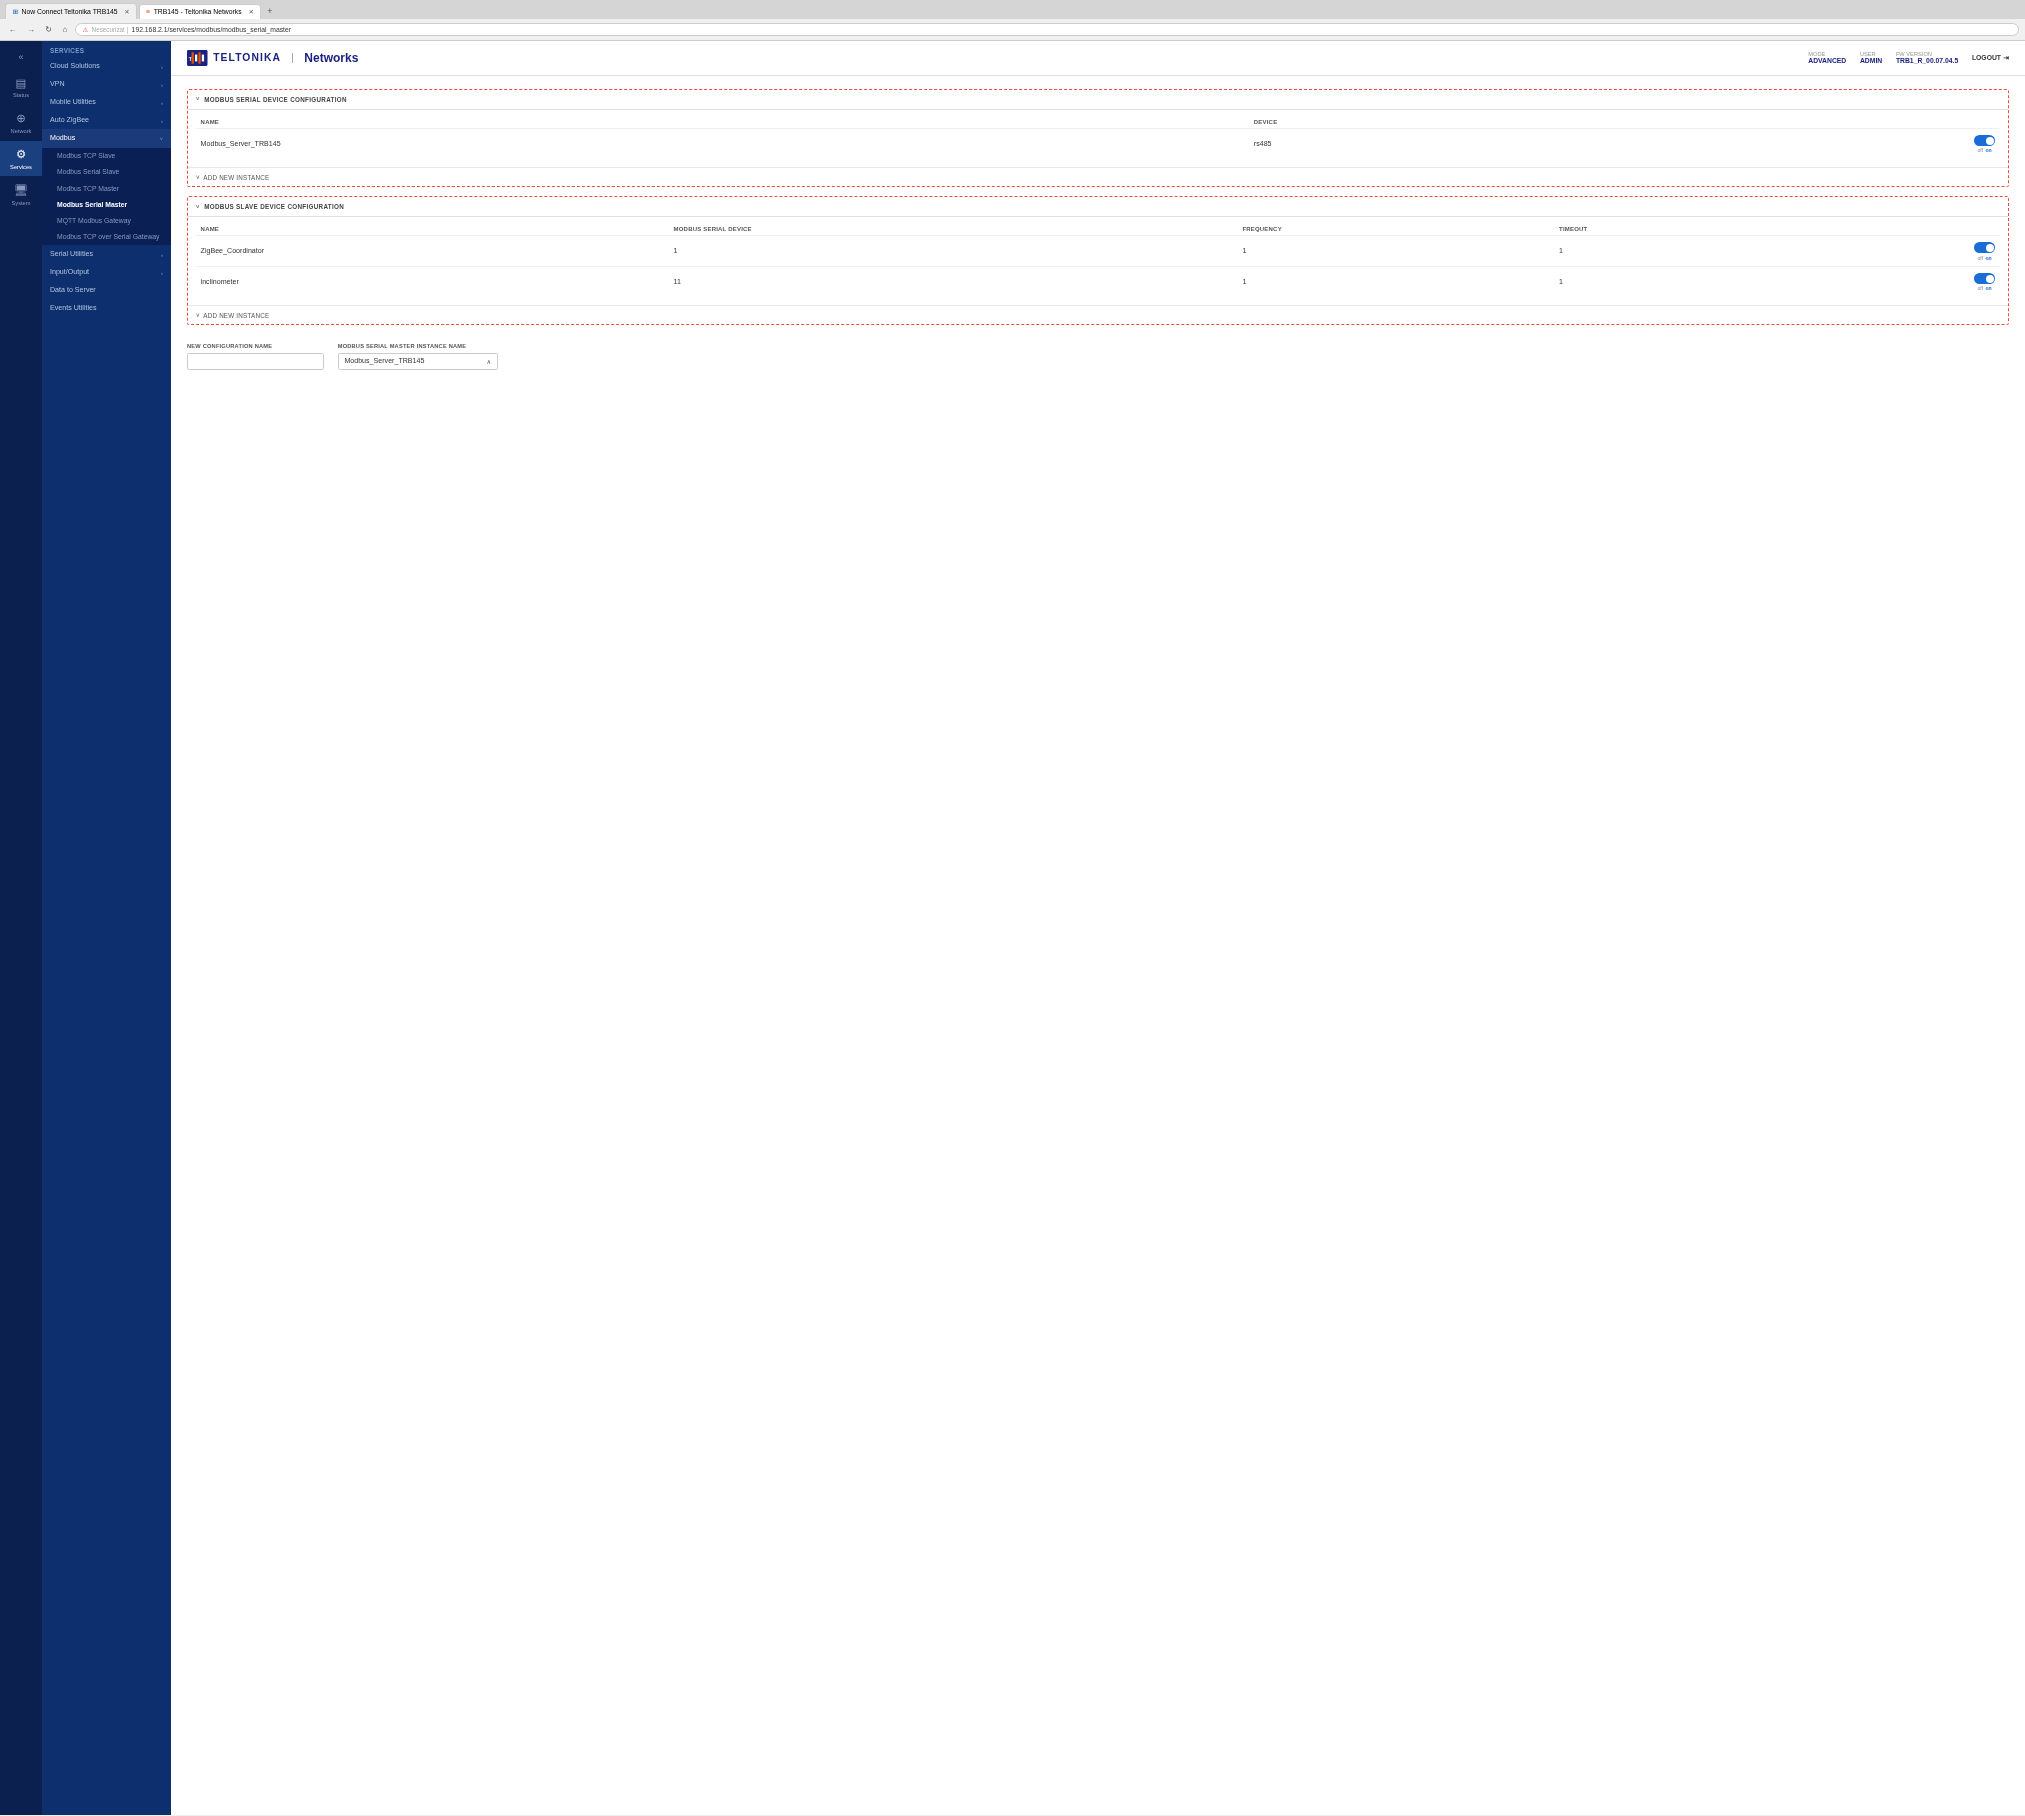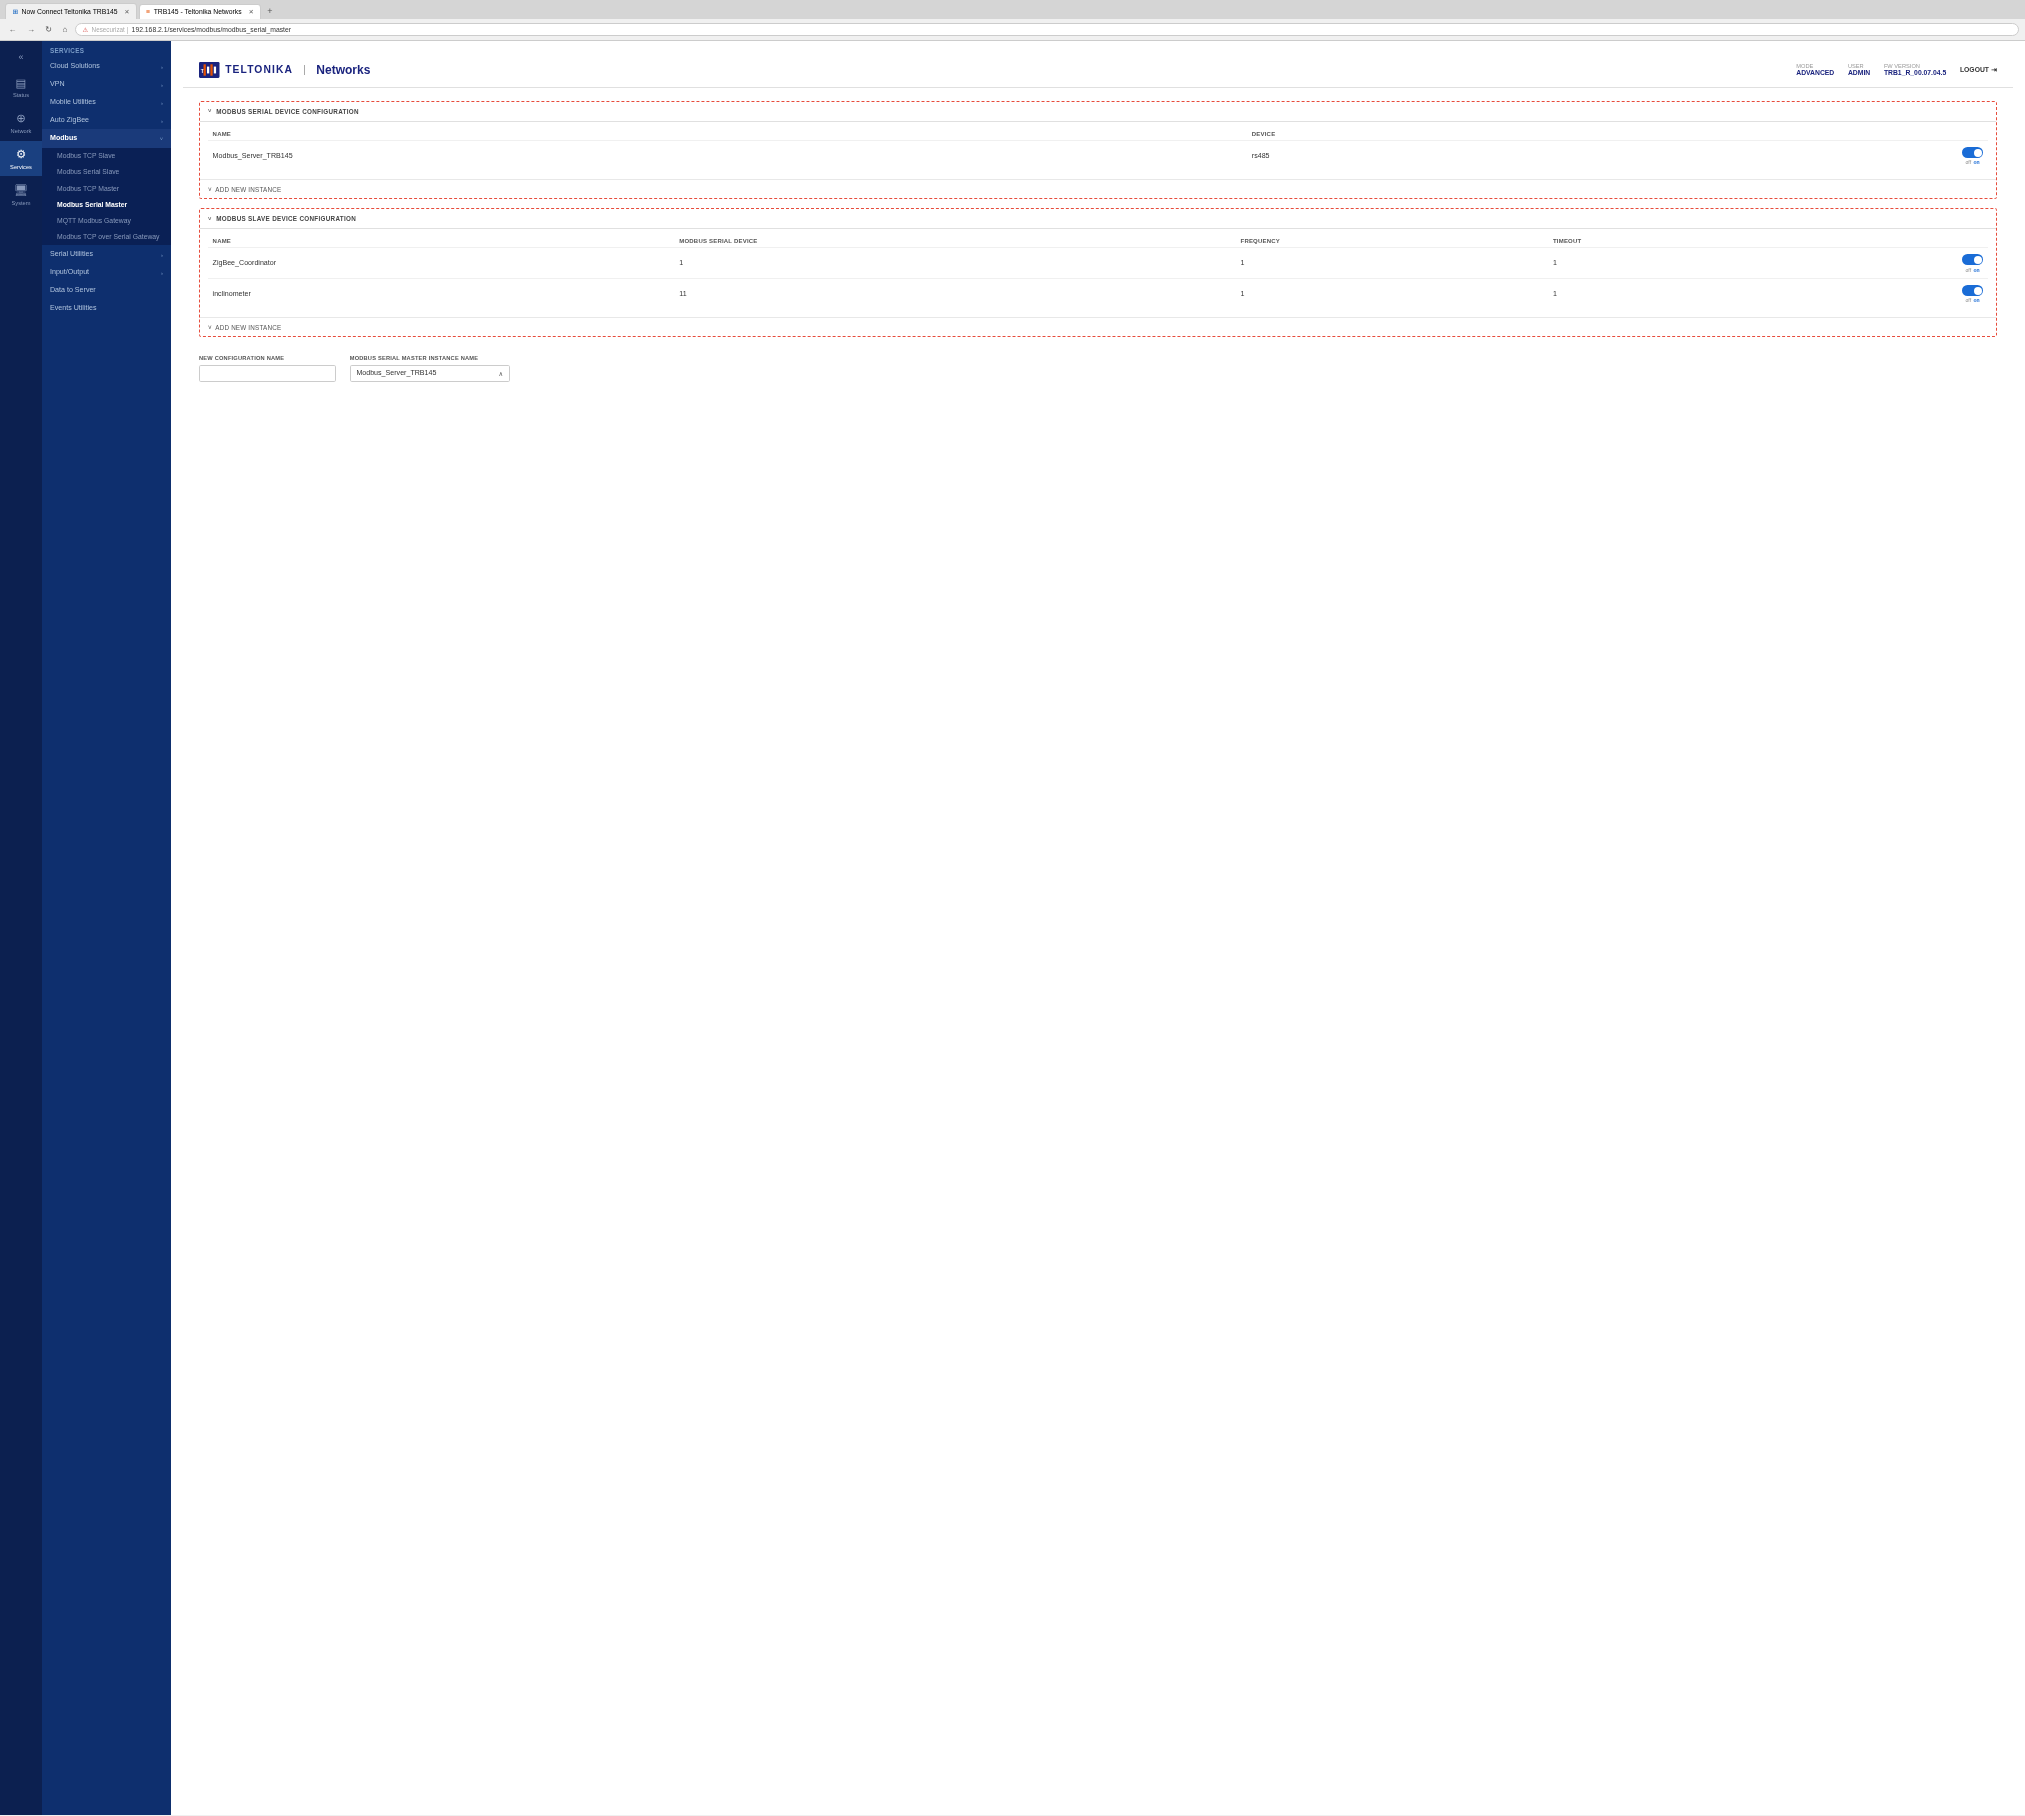--- a/index.html
+++ b/index.html
@@ -67,21 +67,21 @@
       display: flex;
       height: calc(100vh - 42px);
       background: #f5f5f5;
     }
 
     
     .main-content {
       flex: 1;
       overflow-y: auto;
       background: #fff;
-      padding: 12px;
+      padding: 0;
     }
 
     
     .content-header {
       display: flex;
       align-items: center;
       justify-content: space-between;
       padding: 9px 16px;
       border-bottom: 0.6px solid #e0e0e0;
       background: #fff;
@@ -401,21 +401,21 @@
       <div class="text-menu-item">
         <span>Mobile Utilities</span>
         <span class="text-menu-chevron">›</span>
       </div>
       <div class="text-menu-item">
         <span>Auto ZigBee</span>
         <span class="text-menu-chevron">›</span>
       </div>
 
       <div class="text-menu-item open">
-        <span style="color:#fff; font-weight:bold;">Modbus</span>
+        <span style="color:#fff; font-weight:normal;">Modbus</span>
         <span class="text-menu-chevron">˅</span>
       </div>
       <div class="text-submenu">
         <div class="text-submenu-item">Modbus TCP Slave</div>
         <div class="text-submenu-item">Modbus Serial Slave</div>
         <div class="text-submenu-item">Modbus TCP Master</div>
         <div class="text-submenu-item active" style="color:#fff; font-weight:bold;">Modbus Serial Master</div>
         <div class="text-submenu-item">MQTT Modbus Gateway</div>
         <div class="text-submenu-item">Modbus TCP over Serial Gateway</div>
       </div>

